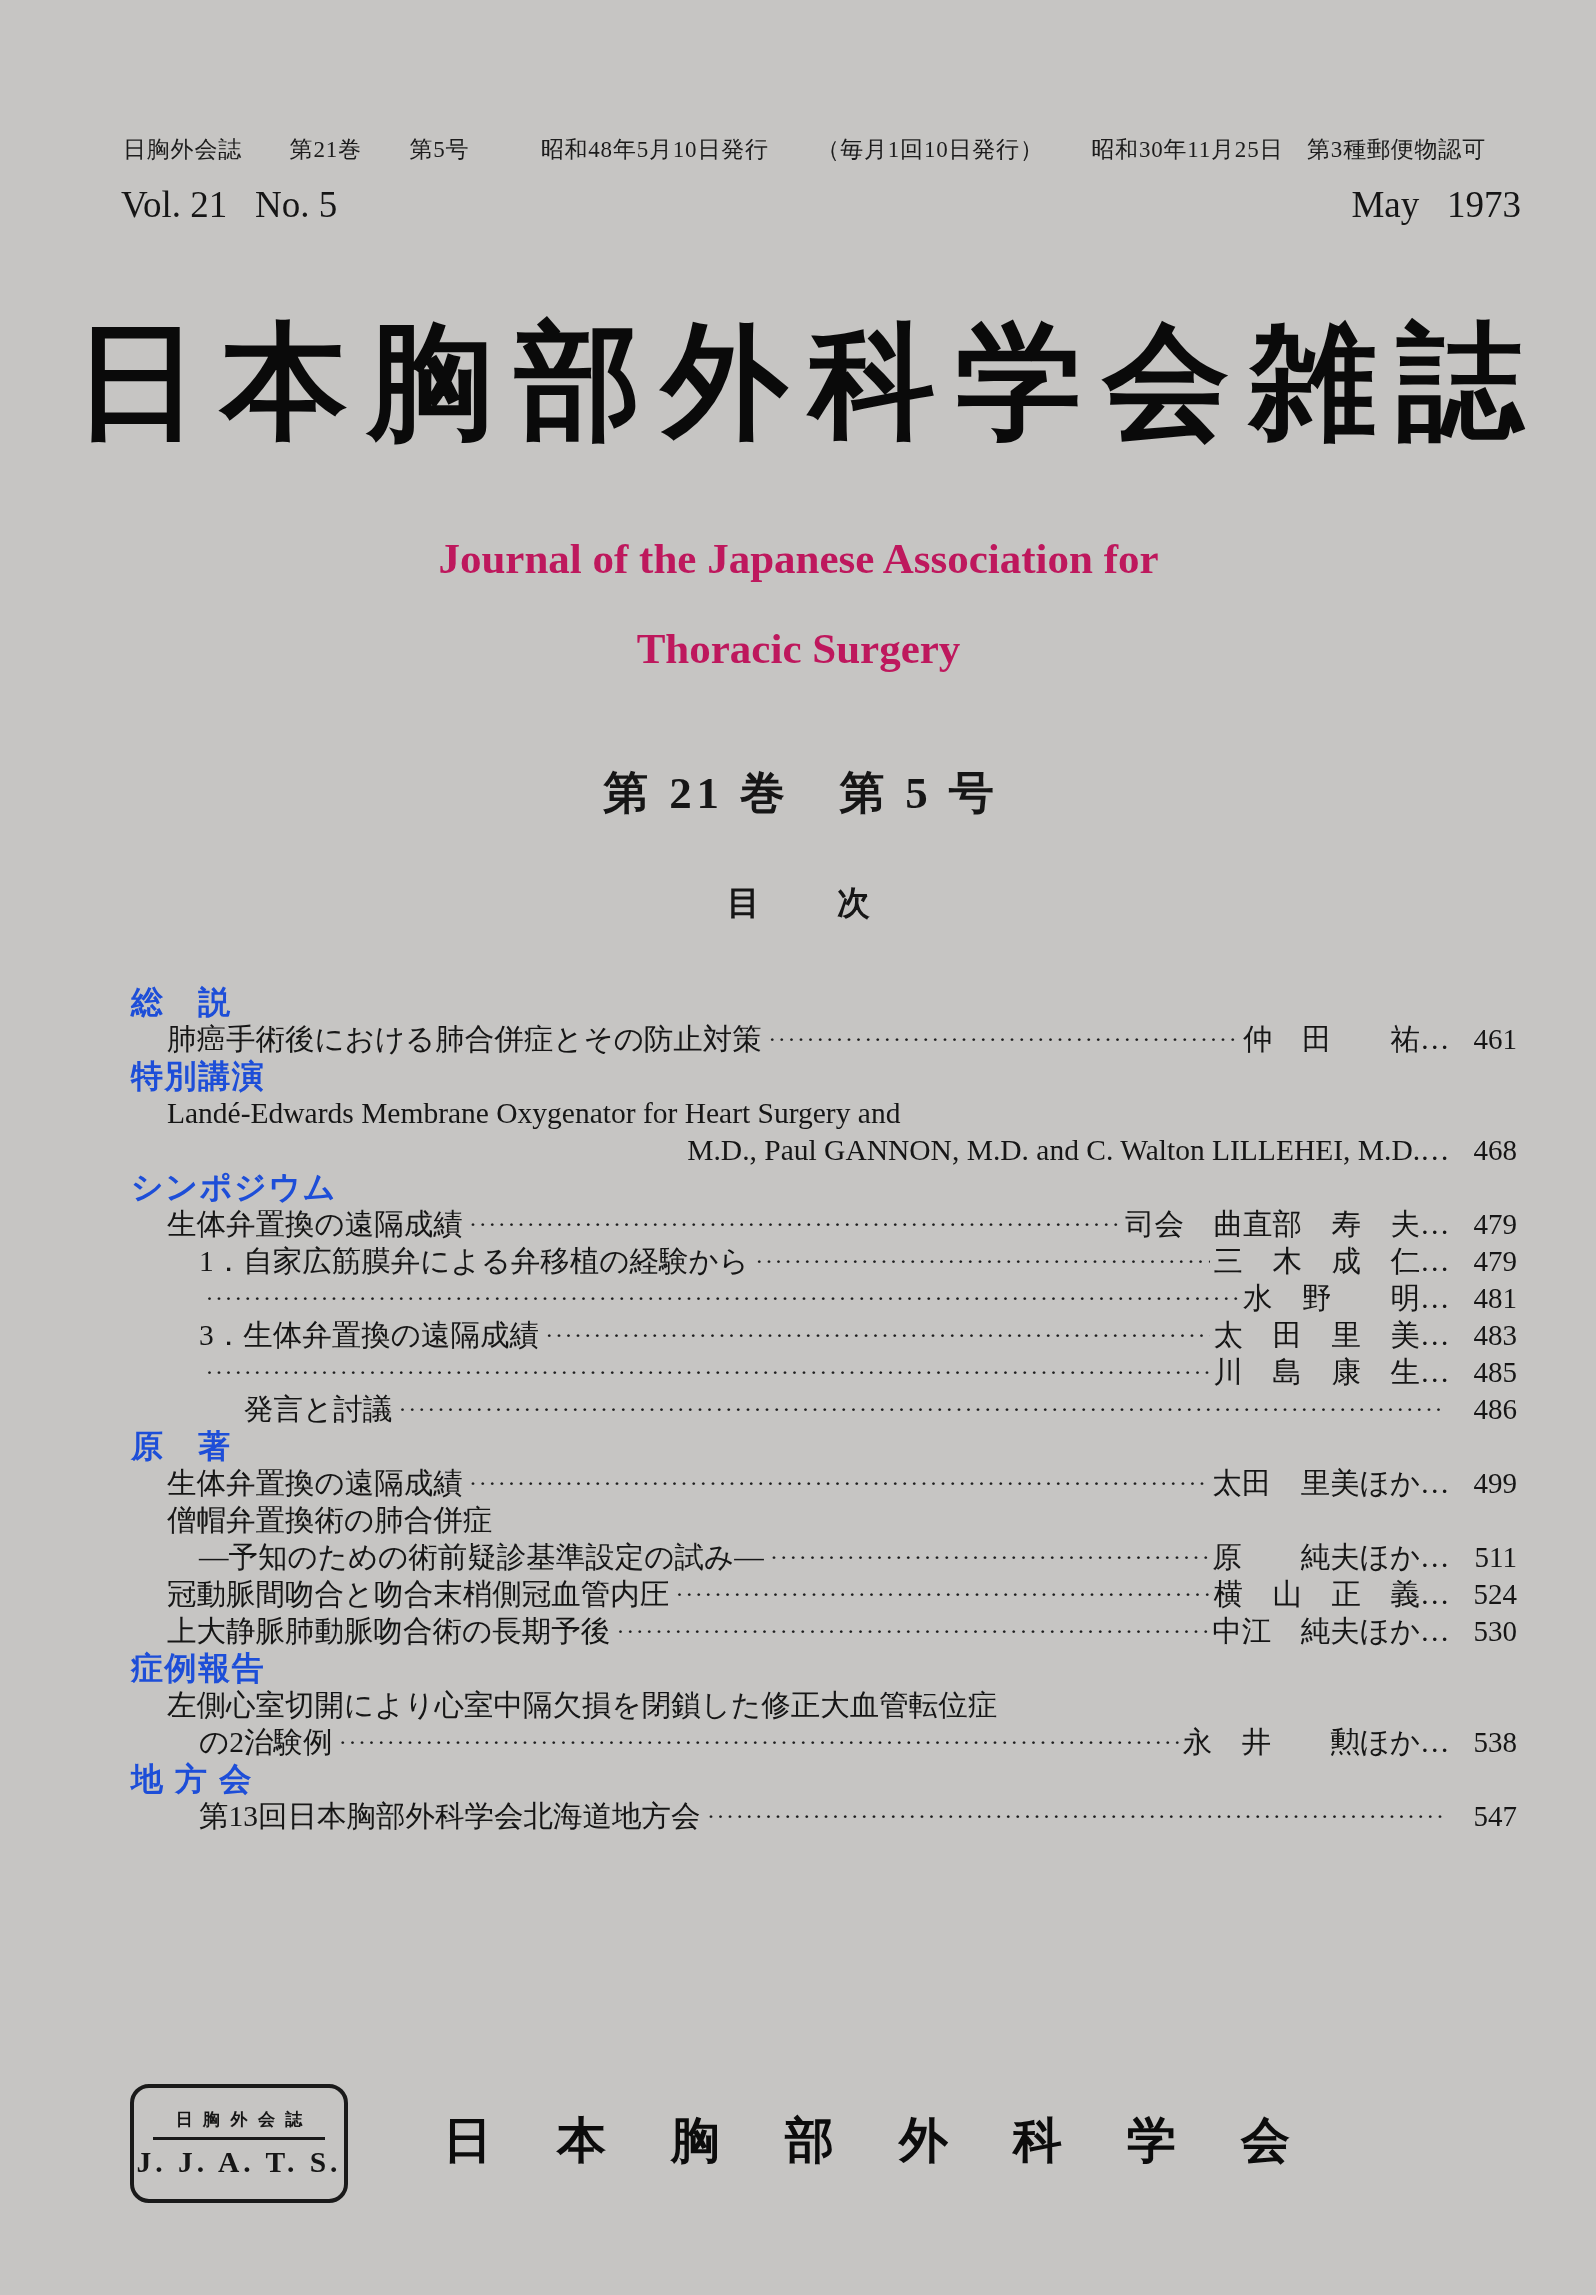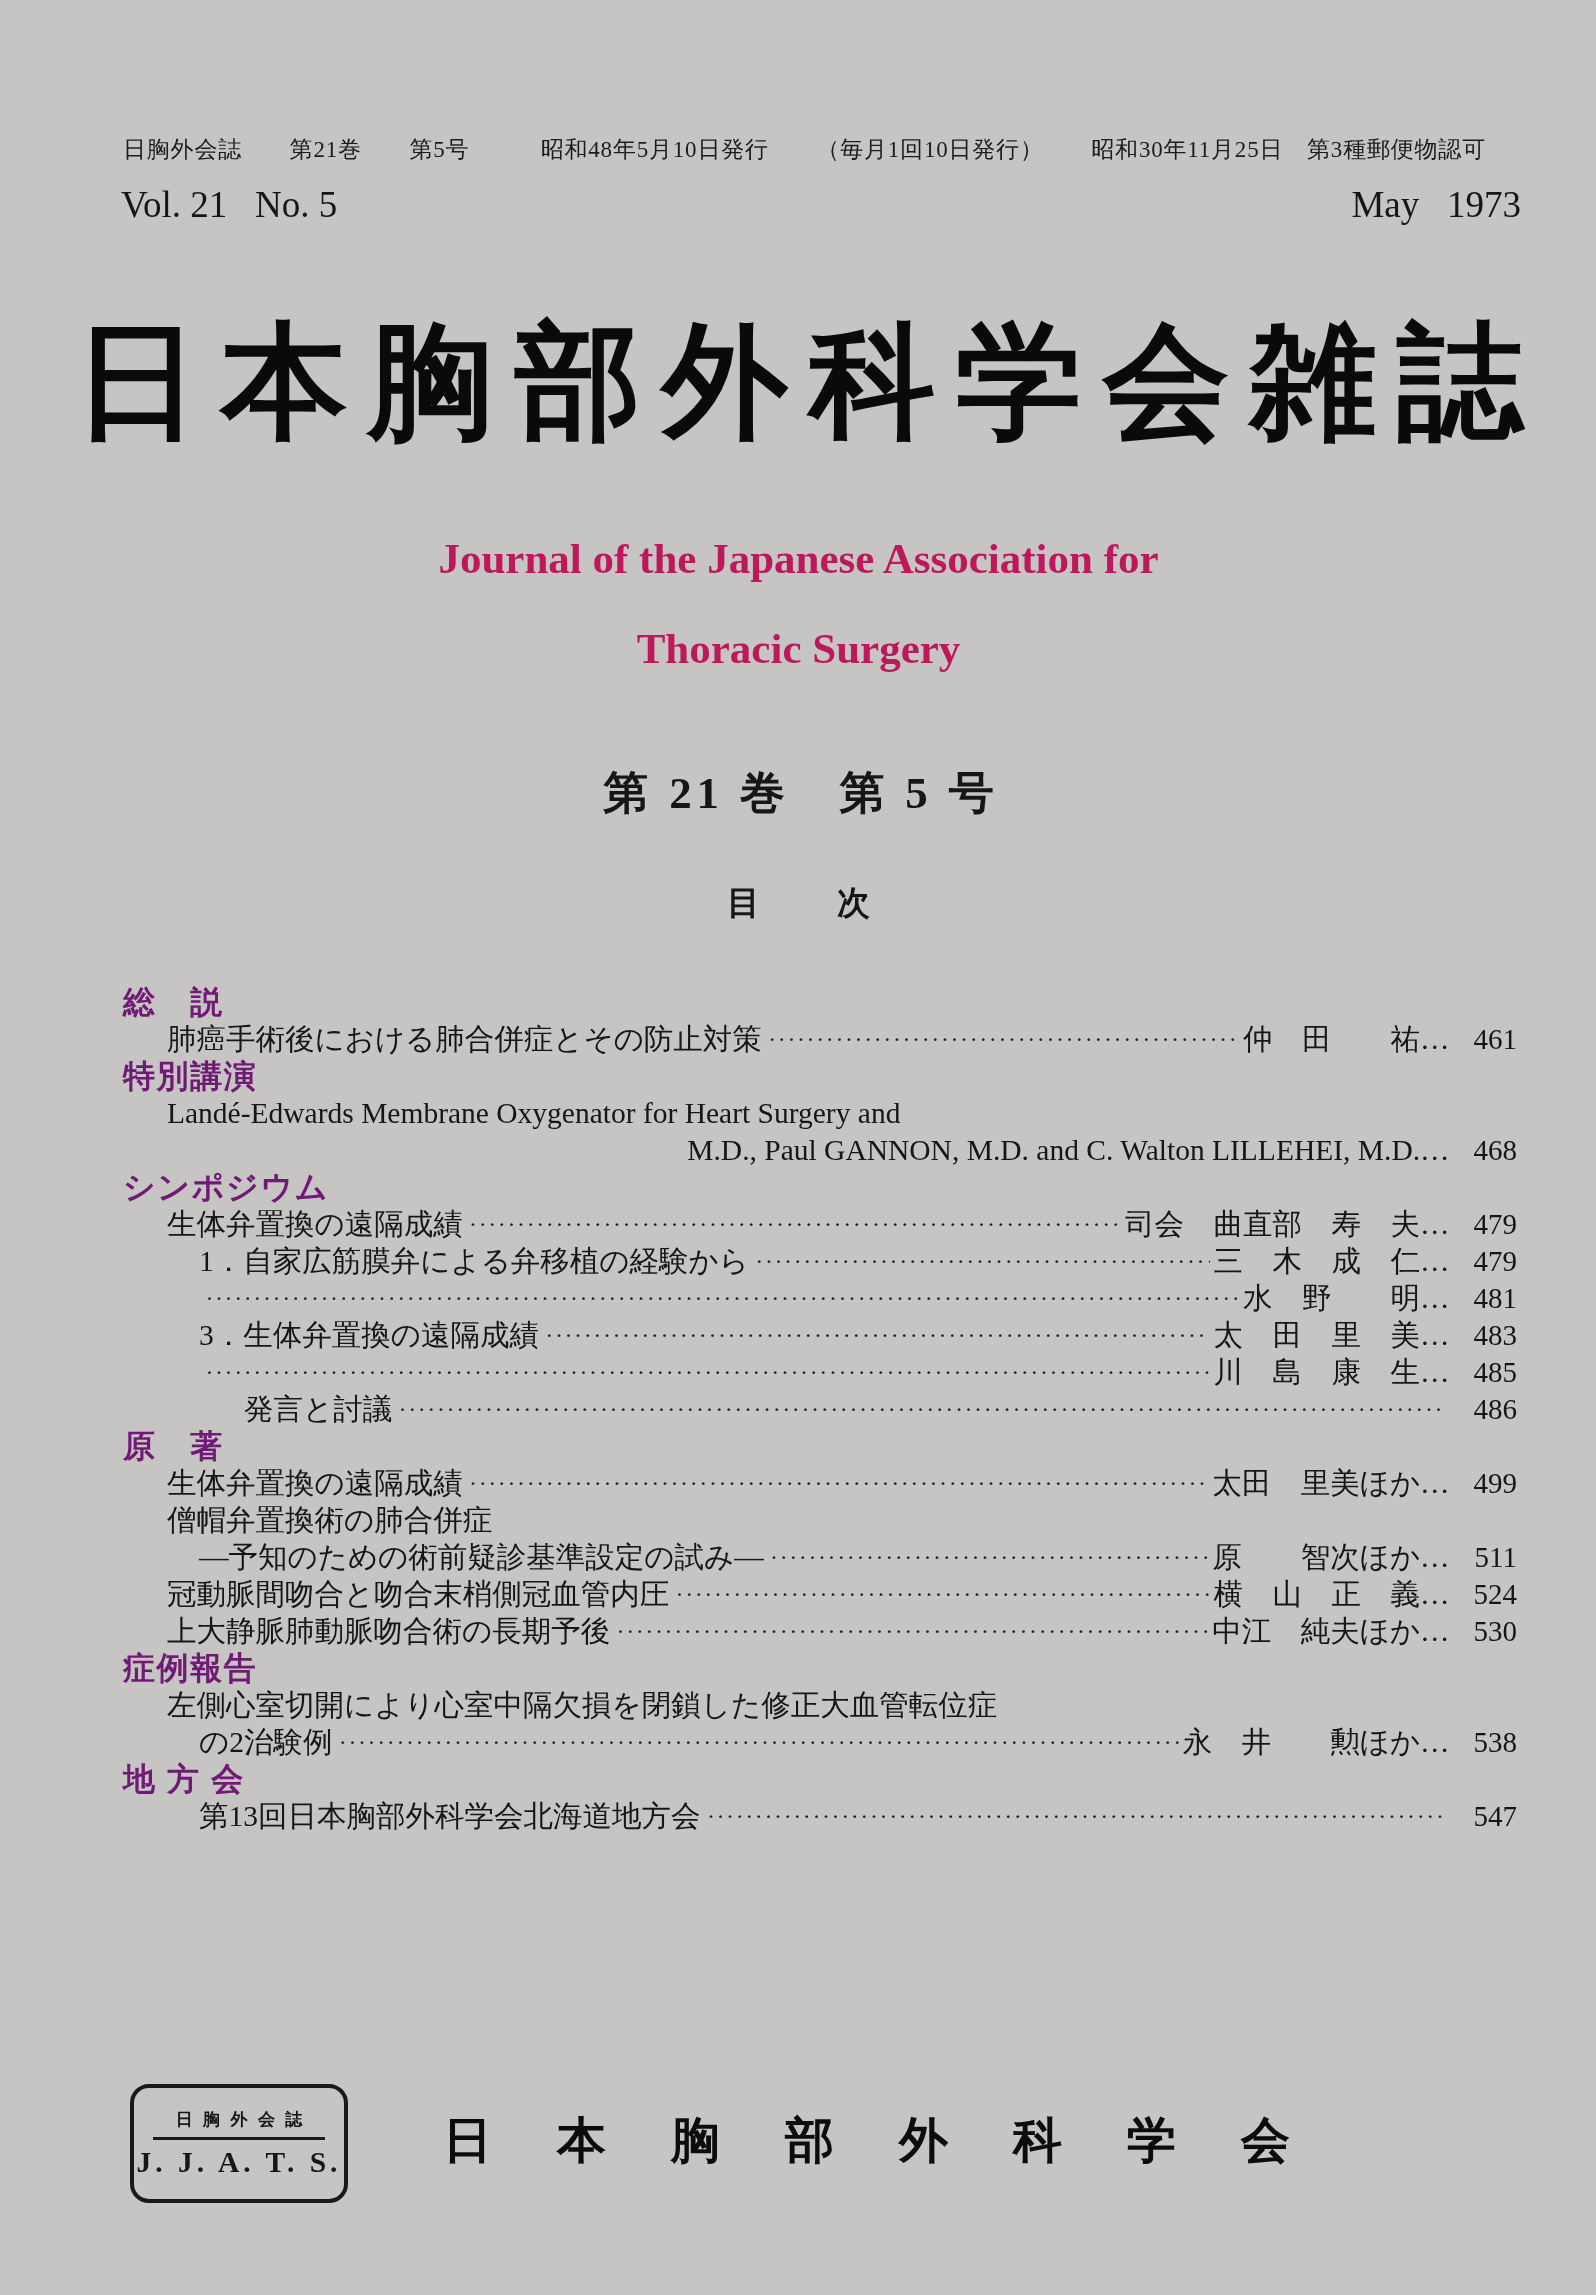--- a/index.html
+++ b/index.html
@@ -14,21 +14,21 @@
   .jp-title{position:absolute;top:299px;left:0;width:100%;text-align:center;
     font-size:126px;font-weight:bold;letter-spacing:21px;text-indent:21px;white-space:nowrap;color:#0a0a0a;}
   .en-title{position:absolute;left:0;width:100%;text-align:center;font-weight:bold;font-size:43px;color:#be185d;}
   .en-title.l1{top:534px;}
   .en-title.l2{top:624px;}
   .issue-label{position:absolute;top:763px;left:0;width:100%;text-align:center;font-size:45px;font-weight:bold;letter-spacing:4.8px;text-indent:4.8px;white-space:pre;}
   .toc-heading{position:absolute;top:873px;left:0;width:100%;text-align:center;
     font-family:"Liberation Sans","DejaVu Sans",sans-serif;font-size:33px;font-weight:bold;letter-spacing:22px;text-indent:22px;white-space:pre;margin-top:8px;}
   .toc{position:absolute;top:984px;left:123px;right:80px;}
   .toc-section{height:37px;line-height:37px;font-size:32px;font-weight:bold;white-space:pre;
-    font-family:"Liberation Sans","DejaVu Sans",sans-serif;letter-spacing:1.6px;color:#701a75;}
+    font-family:"Liberation Sans","DejaVu Sans",sans-serif;letter-spacing:1.6px;color:#1d4ed8;margin-left:8px;}
   .toc-row{display:flex;align-items:baseline;height:37px;line-height:37px;font-size:29.5px;}
   .toc-row .t{flex:0 0 auto;white-space:pre;}
   .toc-row .a{flex:0 0 auto;white-space:pre;}
   .toc-row .p{flex:0 0 auto;min-width:61px;text-align:right;font-size:29px;margin-left:6.4px;white-space:pre;}
   .dots{flex:1 1 16px;overflow:hidden;white-space:nowrap;margin:0 3.2px 0 6.4px;align-self:center;
     font-size:24px;letter-spacing:1.6px;line-height:37px;color:#1e1e1e;}
   .dots::after{content:"····································································································································································································································································································";}
   .ind1{padding-left:44px;}
   .ind2{padding-left:76px;}
   .ind3{padding-left:121px;}
@@ -118,21 +118,21 @@
         <span class="dots"></span>
         <span class="a">太田　里美ほか…</span>
         <span class="p">499</span>
       </div>
     <div class="toc-row ind1">
         <span class="t">僧帽弁置換術の肺合併症</span>
       </div>
     <div class="toc-row ind2">
         <span class="t">―予知のための術前疑診基準設定の試み―</span>
         <span class="dots"></span>
-        <span class="a">原　　智次ほか…</span>
+        <span class="a">原　　純夫ほか…</span>
         <span class="p">511</span>
       </div>
     <div class="toc-row ind1">
         <span class="t">冠動脈間吻合と吻合末梢側冠血管内圧</span>
         <span class="dots"></span>
         <span class="a">横　山　正　義…</span>
         <span class="p">524</span>
       </div>
     <div class="toc-row ind1">
         <span class="t">上大静脈肺動脈吻合術の長期予後</span>

